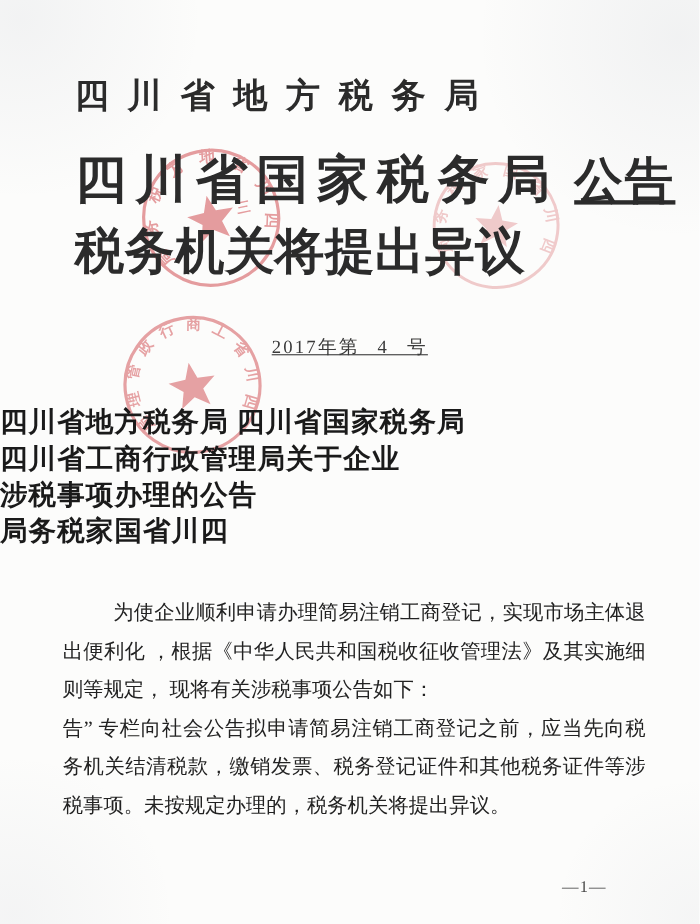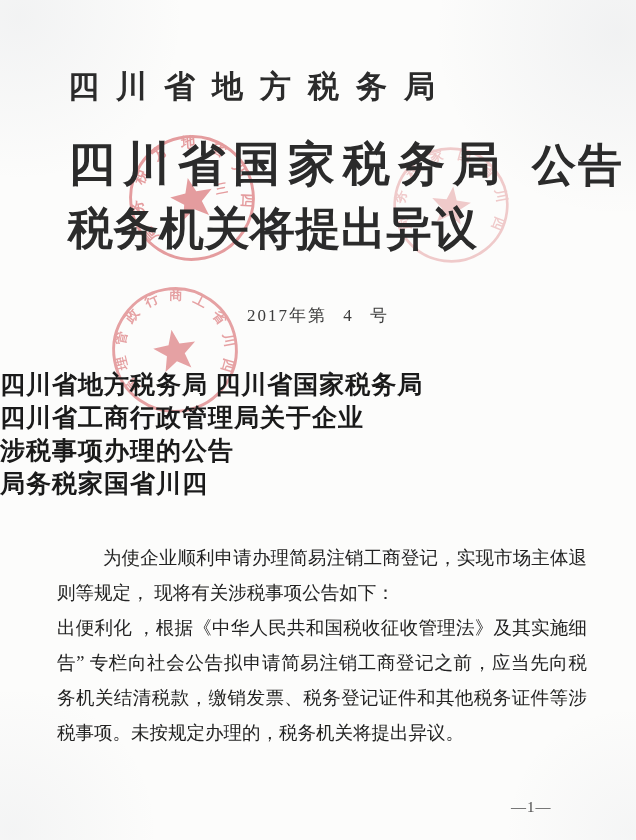--- a/index.html
+++ b/index.html
@@ -21,27 +21,27 @@
   .seal{position:absolute;z-index:1;}
   .seal-a{left:119px;top:125px;opacity:.58;transform:rotate(-12deg);}
   .seal-b{left:384px;top:138px;opacity:.30;transform:rotate(7deg);}
   .seal-c{left:102px;top:277px;opacity:.55;transform:rotate(-10deg);}
   .seal text{font-family:"Liberation Serif","DejaVu Serif",serif;font-weight:700;}
   
   .hline{position:absolute;left:68px;z-index:2;font-weight:700;color:#2b2b2b;white-space:nowrap;line-height:1;}
   .h1{top:71px;font-size:31px;letter-spacing:17px;}
   .h2{top:141px;font-size:47px;}
   .h2 .main{letter-spacing:8px;font-family:Liberation Serif, serif;}
-  .h2 .suffix{font-size:44px;letter-spacing:2px;margin-left:24px;}
+  .h2 .suffix{font-size:44px;letter-spacing:2px;margin-left:14px;text-decoration:underline;}
   .h3{top:207px;font-size:45px;letter-spacing:0.5px;}
   
   .doc-number{
     position:absolute;top:304px;left:0;width:100%;z-index:2;
     text-align:center;font-size:17px;color:#3a3a3a;
-    letter-spacing:2px;word-spacing:10px;
+    letter-spacing:2px;word-spacing:10px;text-decoration:underline;
   }
   
   .title{position:absolute;top:368px;left:0;width:100%;z-index:2;
     font-weight:700;color:#1a1a1a;font-size:25px;}
   .title .ln{line-height:33px;text-align:left;letter-spacing:1px;}
   
   .body-text{position:absolute;top:541px;left:57px;width:530px;z-index:2;
     font-size:18.5px;color:#222;font-family:Liberation Serif, serif;}
   .body-text .ln{line-height:35px;height:35px;text-align:justify;text-align-last:justify;white-space:nowrap;}
   .body-text .ln.last{text-align-last:left;}
@@ -94,22 +94,22 @@
   <div class="title">
       <div class="ln first">四川省地方税务局 四川省国家税务局</div>
       <div class="ln">四川省工商行政管理局关于企业</div>
       <div class="ln">涉税事项办理的公告</div>
       <div class="ln last">局务税家国省川四</div>
     </div>
 
   <div class="body-text">
     <div class="body-par">
         <div class="ln first">为使企业顺利申请办理简易注销工商登记，实现市场主体退</div>
+        <div class="ln">出便利化 ，根据《中华人民共和国税收征收管理法》及其实施细</div>
         <div class="ln last">则等规定， 现将有关涉税事项公告如下：</div>
-        <div class="ln">出便利化 ，根据《中华人民共和国税收征收管理法》及其实施细</div>
       </div>
     <div class="body-par">
         <div class="ln">告” 专栏向社会公告拟申请简易注销工商登记之前，应当先向税</div>
         <div class="ln">务机关结清税款，缴销发票、税务登记证件和其他税务证件等涉</div>
         <div class="ln last">税事项。未按规定办理的，税务机关将提出异议。</div>
       </div>
   </div>
 
   <div class="page-number">—1—</div>
 

